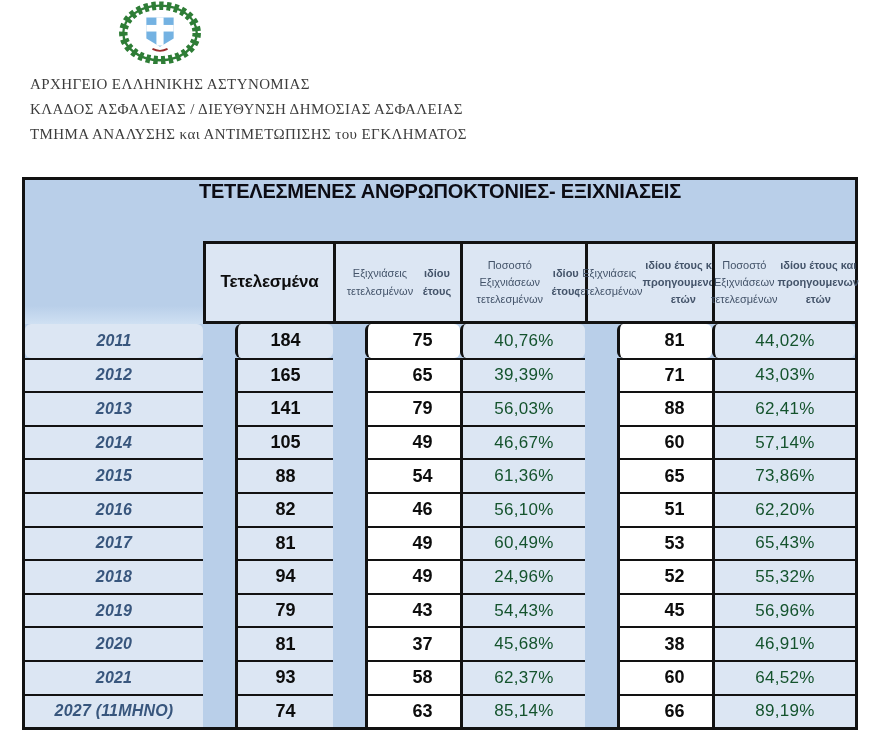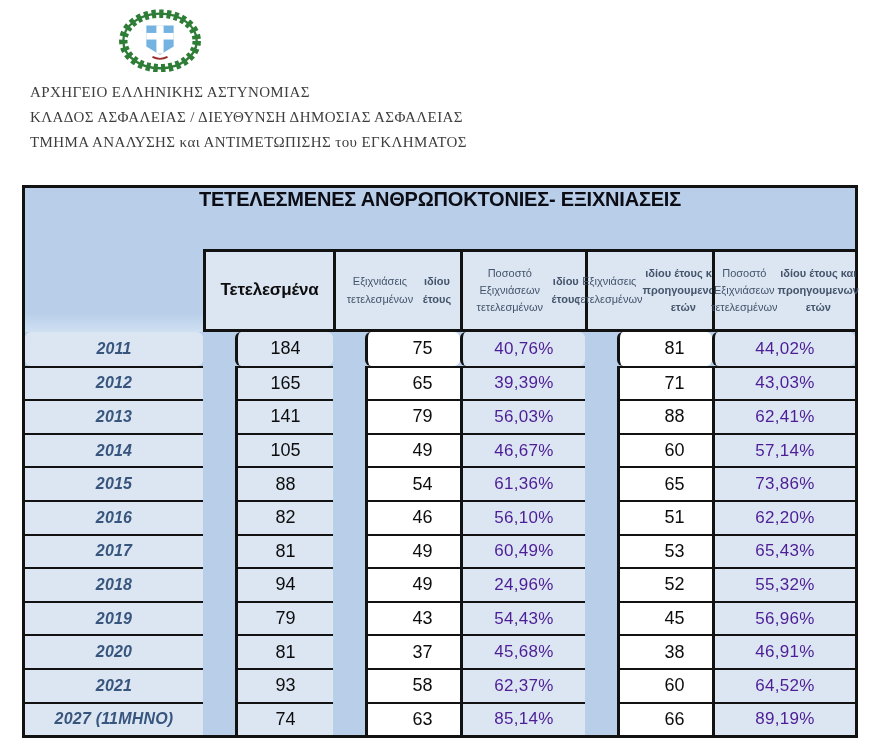--- a/index.html
+++ b/index.html
@@ -10,36 +10,36 @@
   }
   *{box-sizing:border-box;margin:0;padding:0;}
   html,body{background:#ffffff;}
   body{
     width:880px;height:739px;overflow:hidden;
     font-family:"Liberation Sans", sans-serif;
   }
   .page{position:relative;width:880px;height:739px;}
 
   
-  .org-header{padding-top:8px;}
+  .org-header{padding-top:0;}
   .emblem{margin-left:112px;width:96px;height:64px;}
   .org-lines{
     margin:8px 0 0 30px;
     font-family:"Liberation Serif", serif;
     font-size:15px;letter-spacing:.4px;color:var(--org-text);
     line-height:25px;white-space:nowrap;
   }
 
   
   .stat-table{
     margin:30px 0 0 22px;width:836px;
     background:var(--band-blue);
     border:3px solid var(--border);
   }
-  .title-block{height:61px;display:flex;flex-direction:column;justify-content:flex-start;text-align:center;}
+  .title-block{height:61px;display:flex;flex-direction:row;justify-content:center;text-align:center;}
   .title-1{font-size:20px;font-weight:bold;color:var(--title-text);letter-spacing:-.2px;}
   .title-2{font-size:17px;font-weight:bold;color:var(--title-text);margin-top:5px;letter-spacing:-.2px;}
 
   .grid{
     display:grid;
     grid-template-columns:178px 130px 127px 125px 127px 143px;
     grid-template-rows:83px;
     grid-auto-rows:33.6px;
     width:830px;
   }
@@ -61,22 +61,22 @@
   
   .dcell{border-left:3px solid var(--border);border-top:2px solid var(--border);}
   .dcell.c1{border-left:none;}
   .dcell.frow{border-top:none;border-radius:6px;}
   .dcell.blue{background:var(--cell-blue);}
   .dcell.white{background:var(--cell-white);padding-left:17px;}
   .ycell{
     font-weight:bold;font-style:italic;font-size:16px;color:var(--year-text);
     letter-spacing:.2px;
   }
-  .vnum{font-size:18px;font-weight:normal;color:#0d0d0d;margin-left:32px;}
-  .vpct{font-size:17px;font-weight:400;color:#4c1d95;letter-spacing:.3px;}
+  .vnum{font-size:18px;font-weight:bold;color:#0d0d0d;margin-left:32px;}
+  .vpct{font-size:17px;font-weight:400;color:#14532d;letter-spacing:.3px;}
 </style>
 </head>
 <body>
 
 <div class="page">
 
   <div class="org-header">
     <div class="emblem">
       <svg viewBox="0 0 100 68" width="96" height="64" aria-hidden="true">
         <ellipse cx="50" cy="35" rx="39" ry="29" fill="none" stroke="var(--wreath-green)" stroke-width="2.5"></ellipse>

